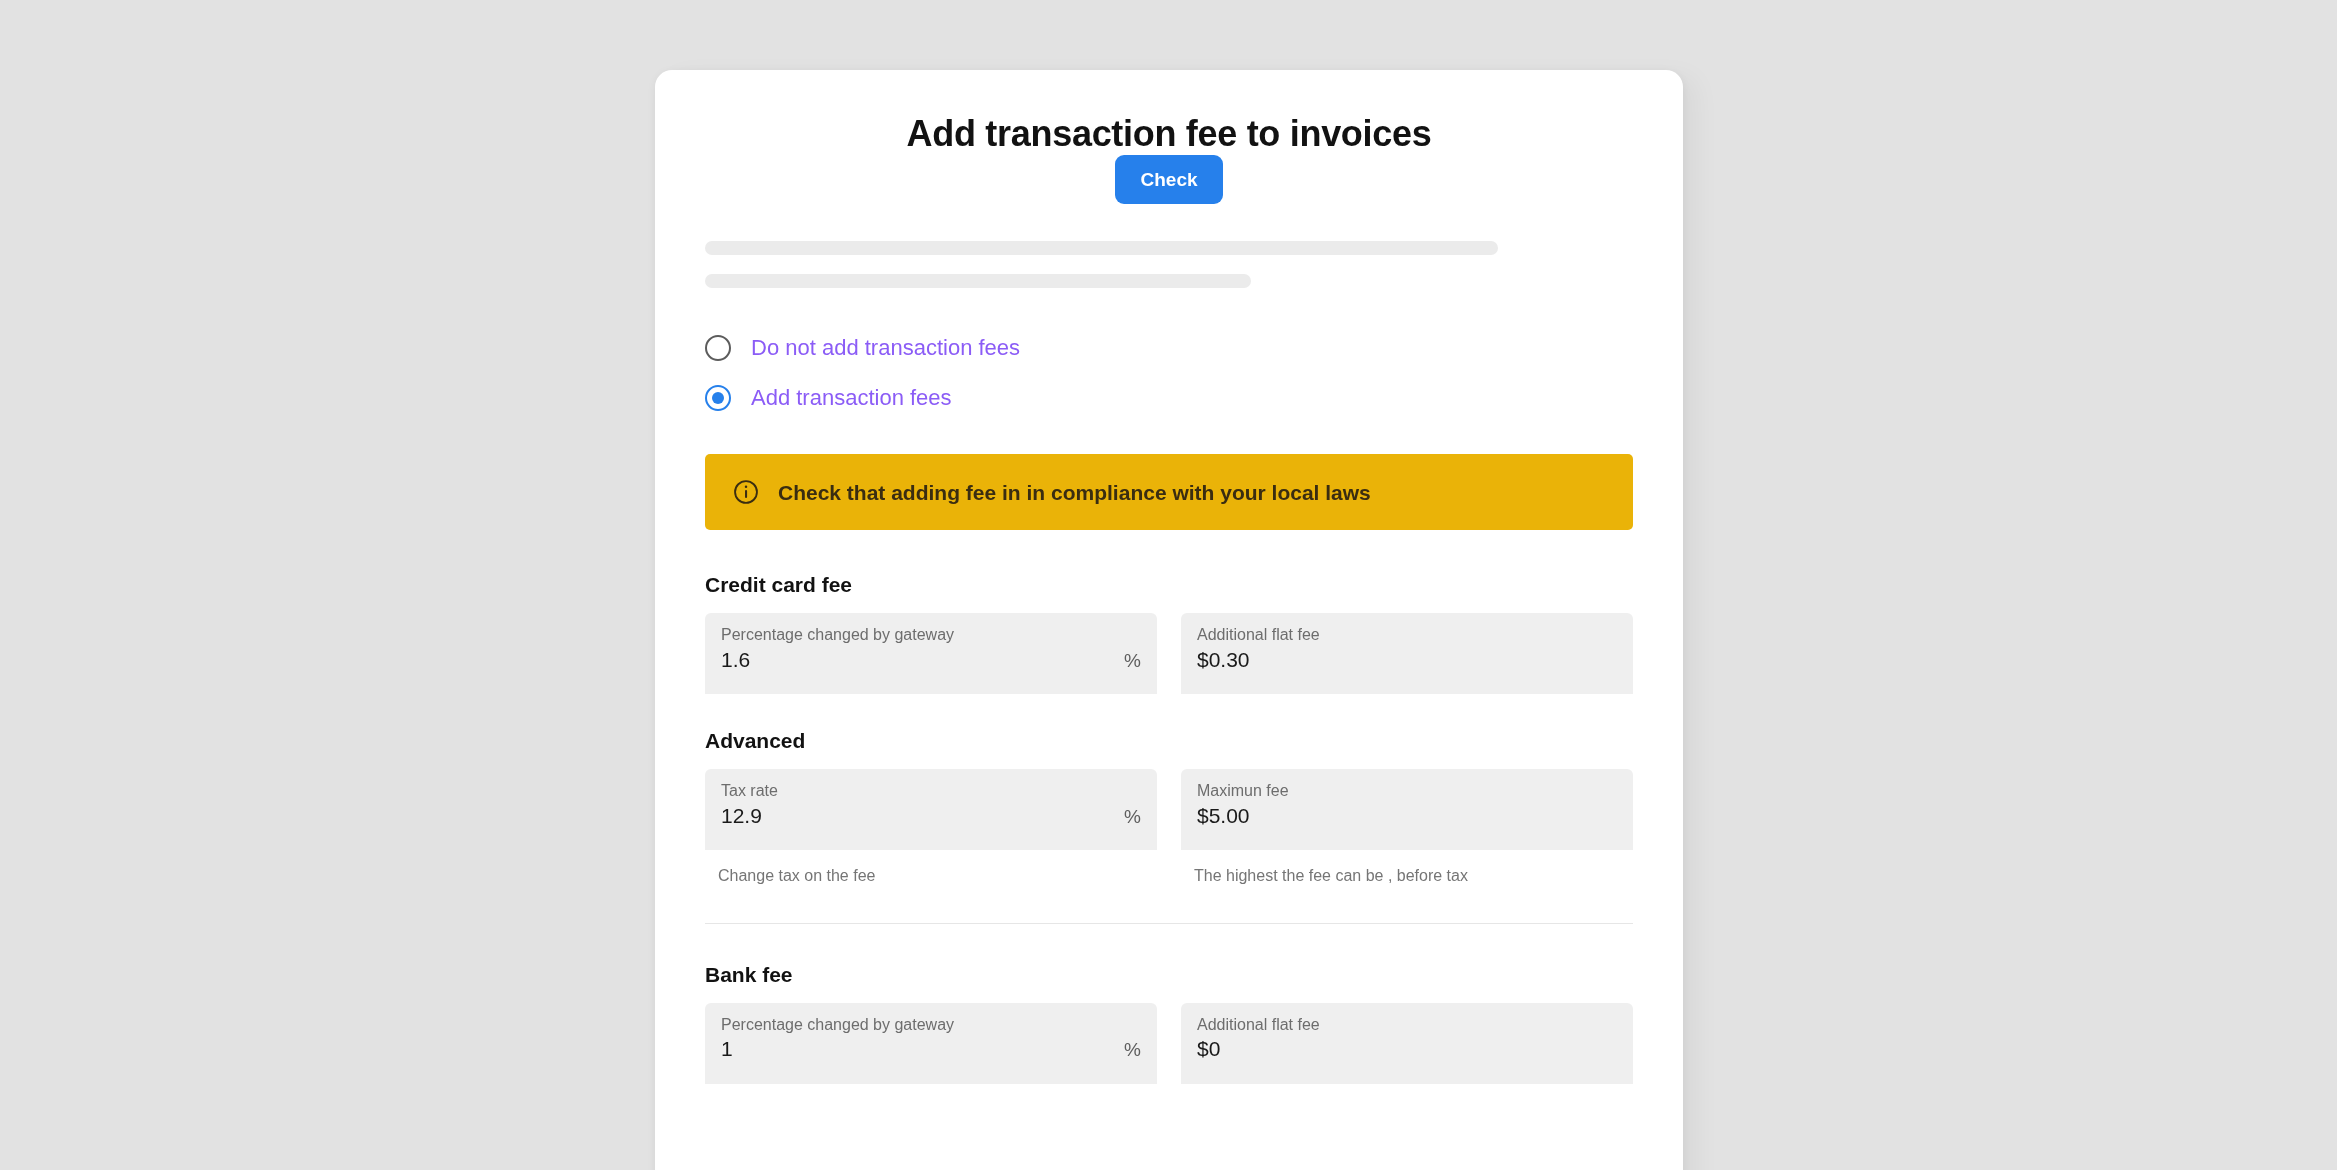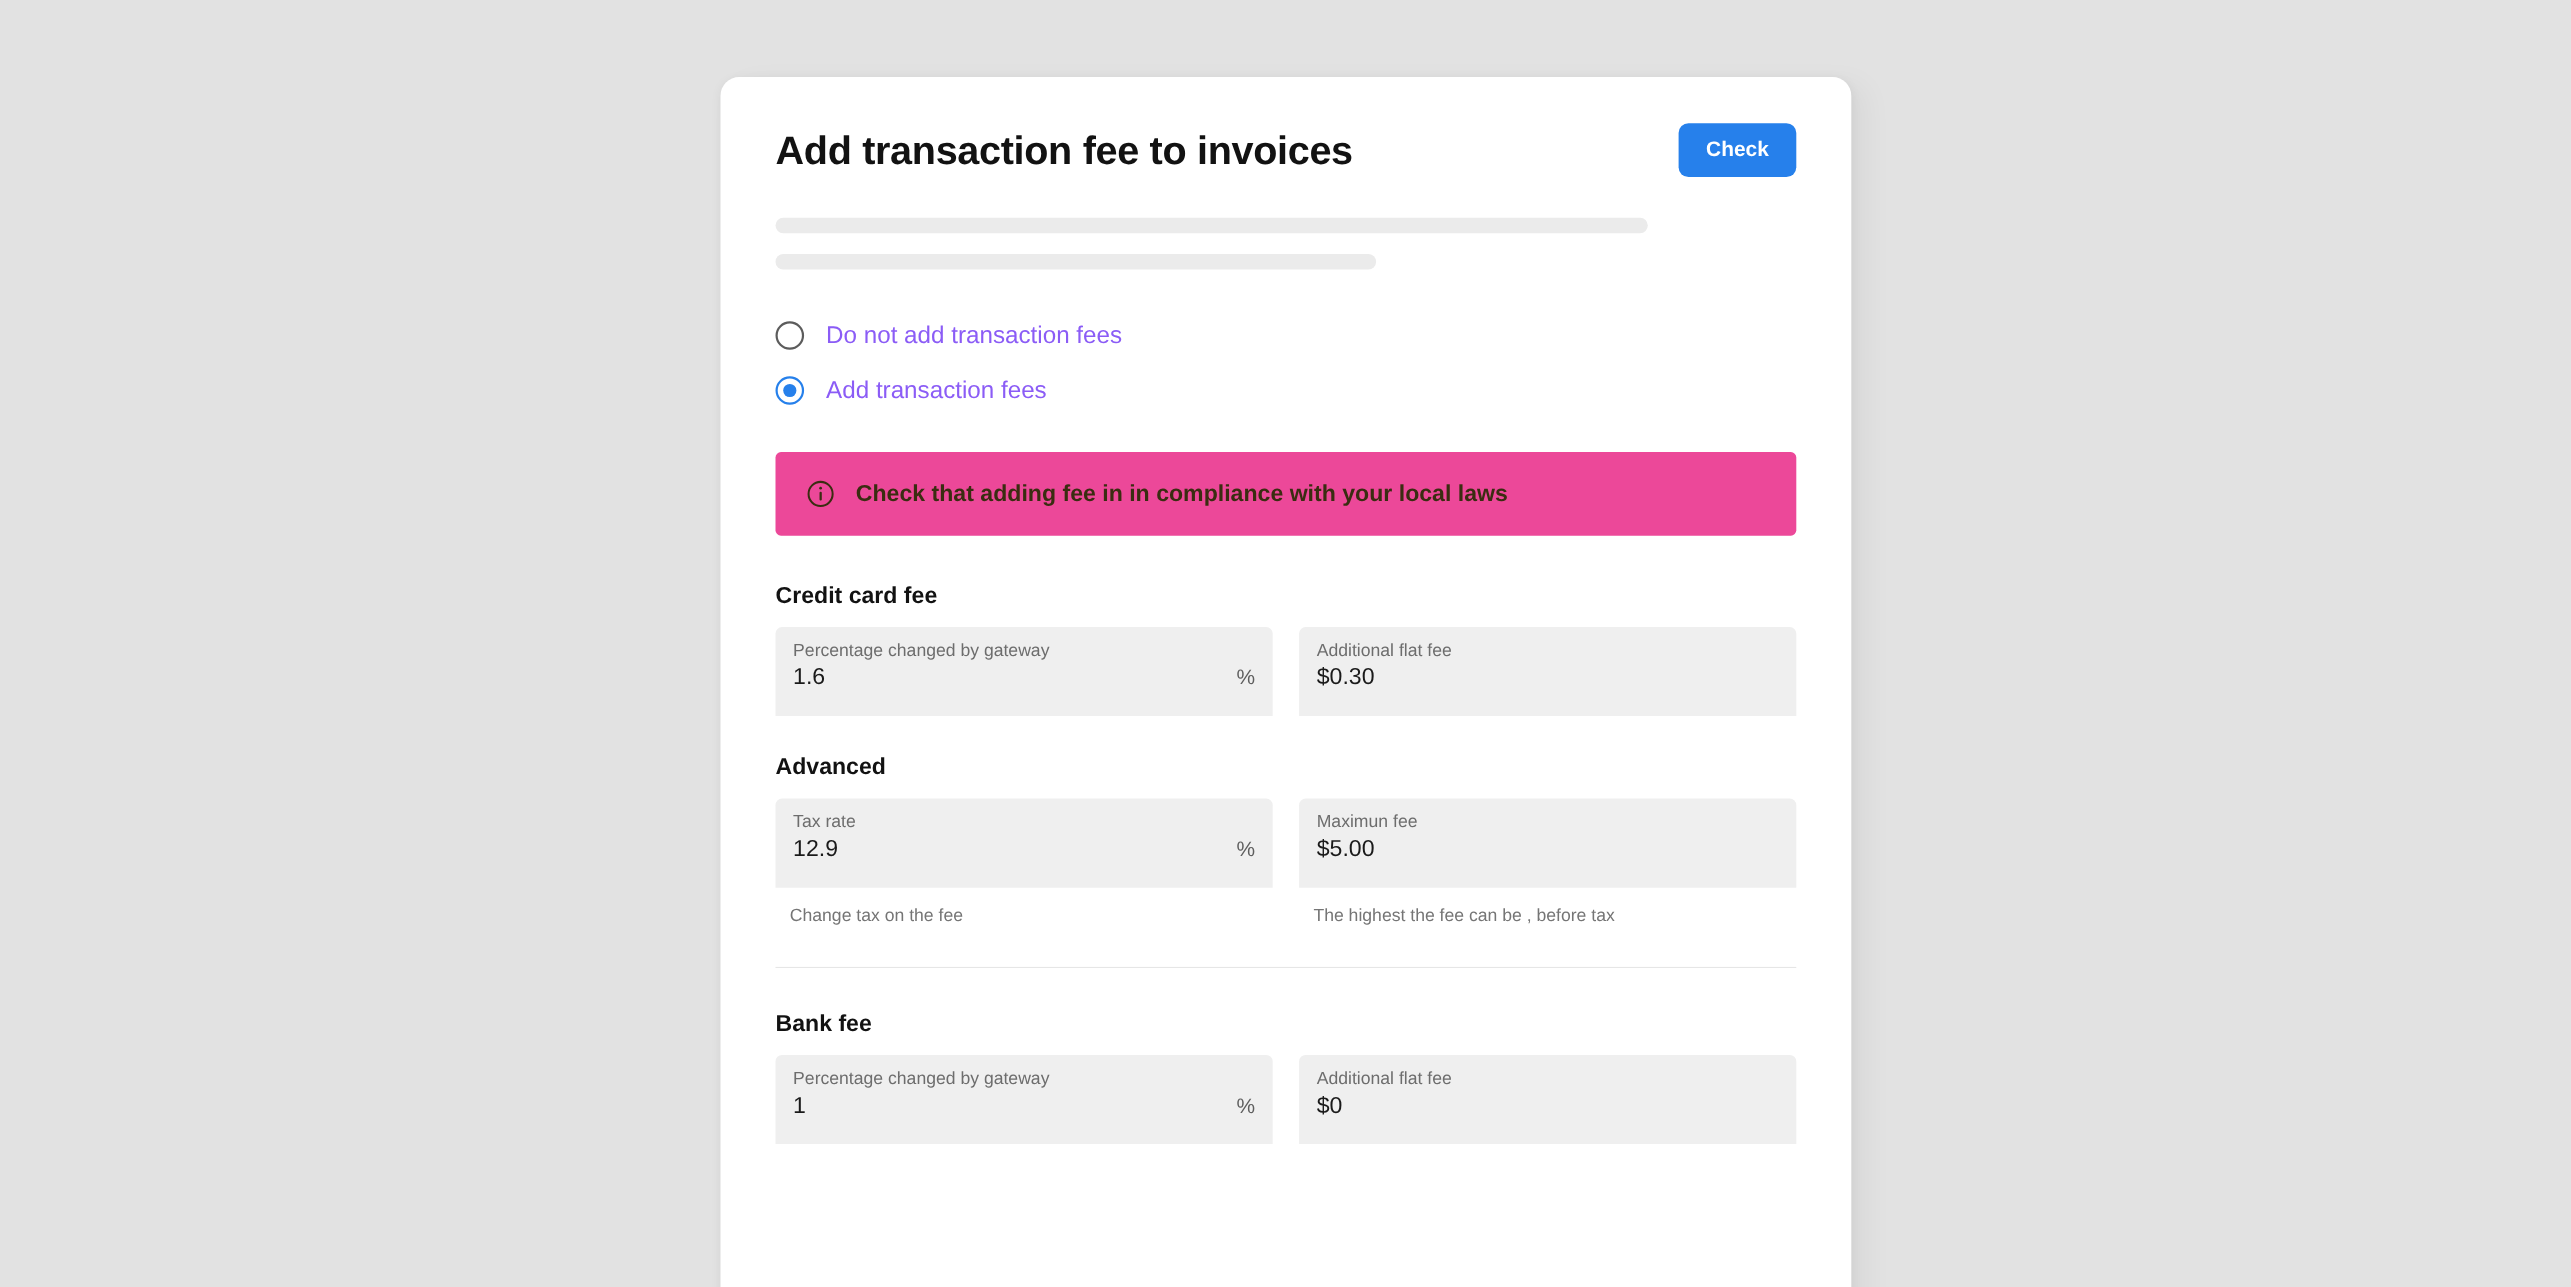--- a/index.html
+++ b/index.html
@@ -37,20 +37,21 @@
     top: 0;
     bottom: 0;
   }
 
   
   .header {
     display: flex;
     align-items: center;
     justify-content: space-between;
     padding-top: 42px;
+    flex-direction: column;
   }
 
   .page-title {
     font-size: 36px;
     font-weight: bold;
     color: #121212;
     letter-spacing: -0.3px;
     line-height: 1.2;
   }
 
@@ -116,21 +117,21 @@
 
   .radio-label {
     font-size: 22px;
     color: #8b5cf6;
     line-height: 1;
   }
 
   
   .banner {
     margin-top: 43px;
-    background: #ec4899;
+    background: #eab308;
     border-radius: 5px;
     display: flex;
     align-items: center;
     gap: 19px;
     padding: 25px 28px;
   }
 
   .banner-icon {
     width: 26px;
     height: 26px;

